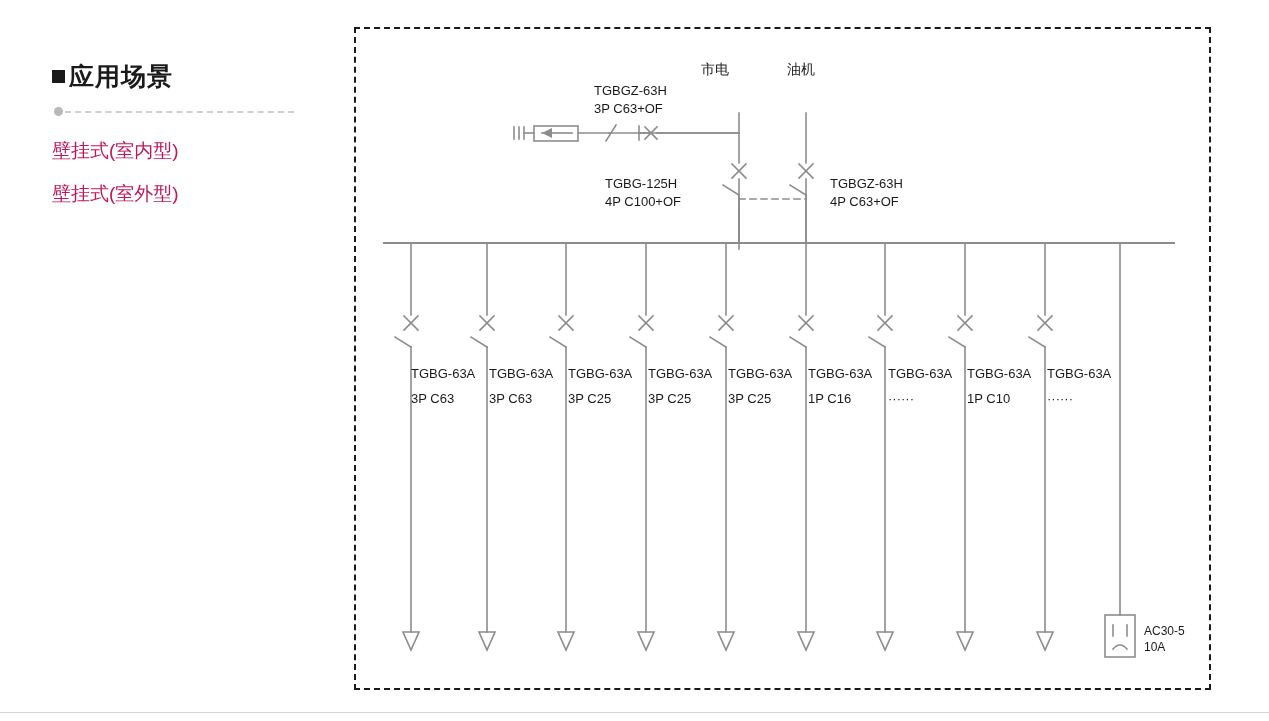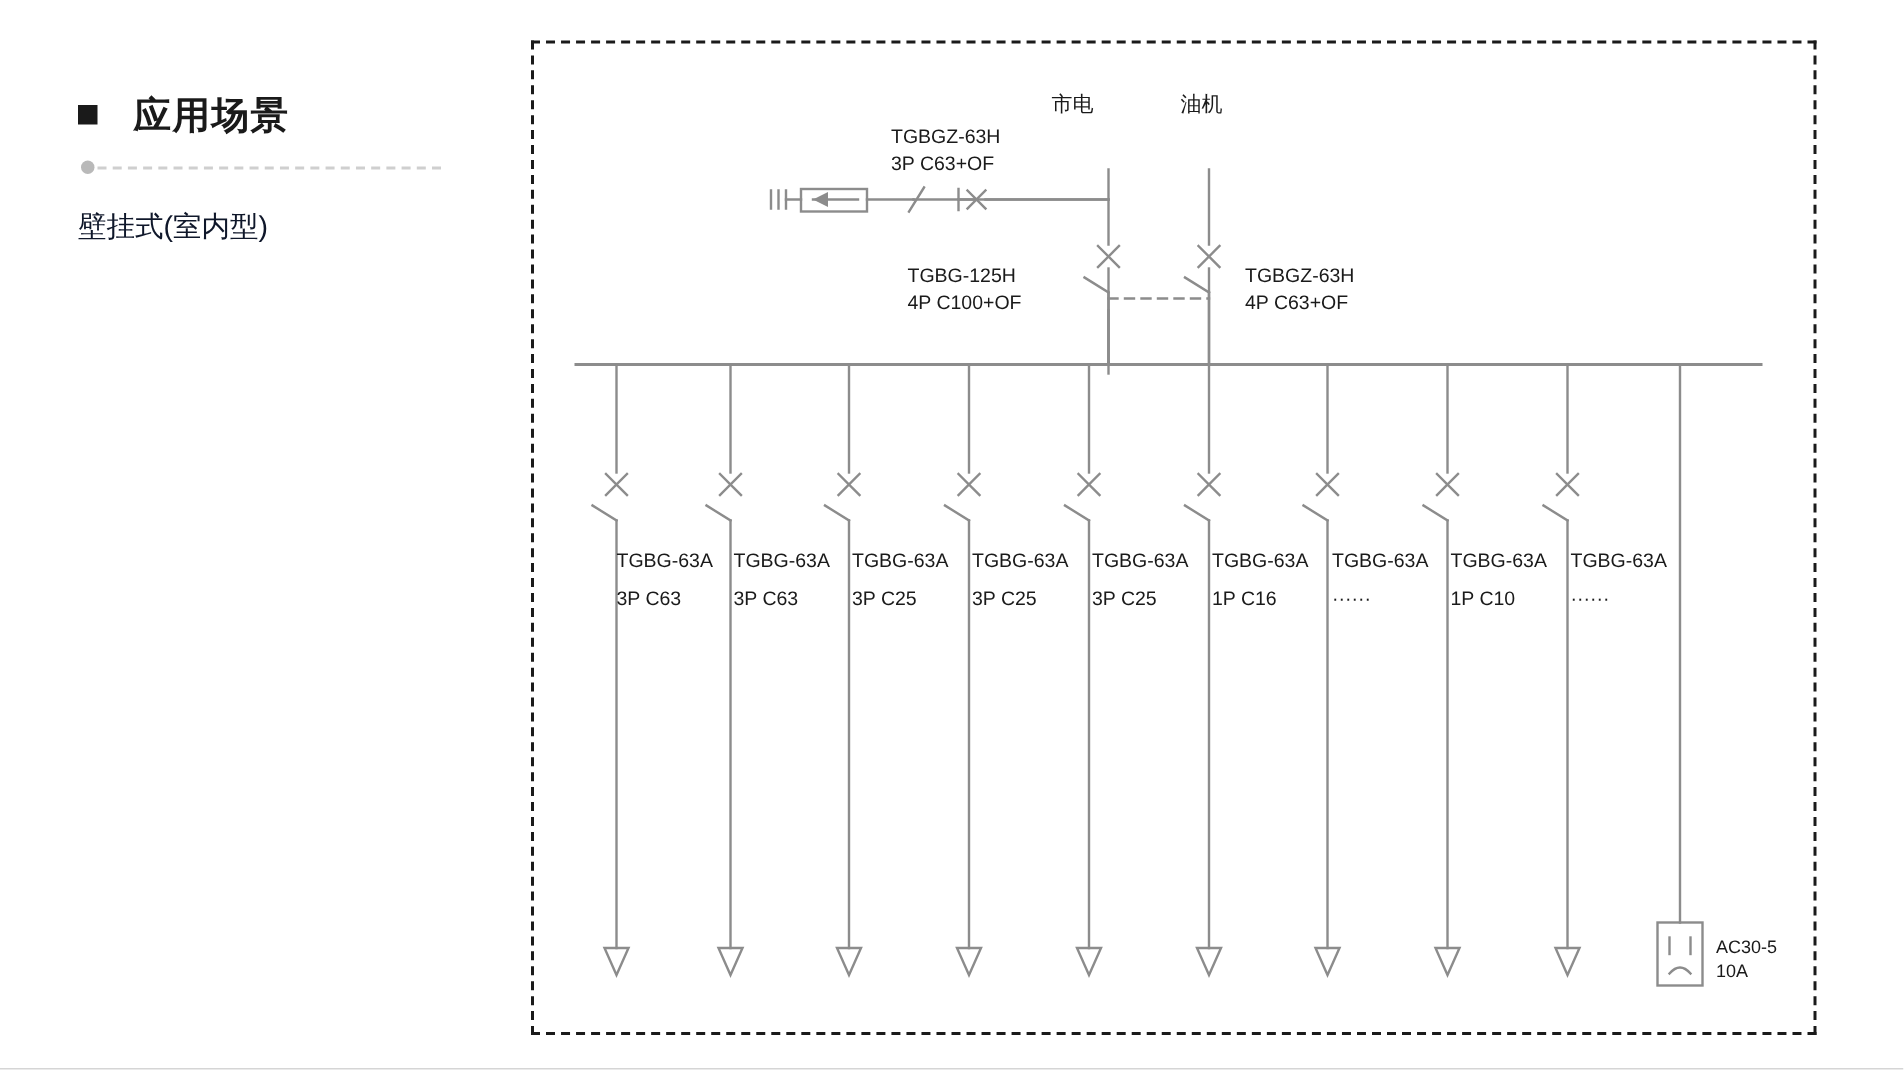--- a/index.html
+++ b/index.html
@@ -24,21 +24,21 @@
   
   .left-panel {
     position: absolute;
     left: 52px;
     top: 60px;
     width: 270px;
   }
   .heading-row {
     display: flex;
     align-items: center;
-    gap: 24px;
+    gap: 4px;
   }
   .heading-square {
     width: 13px;
     height: 13px;
     background: #1a1a1a;
     display: inline-block;
   }
   .heading-text {
     font-size: 25px;
     font-weight: bold;
@@ -60,21 +60,21 @@
     flex: none;
   }
   .divider-line {
     flex: 1;
     height: 0;
     border-top: 2px dashed #cfcfcf;
     margin-left: 2px;
   }
   .left-line {
     font-size: 19px;
-    color: #0f172a;
+    color: #be185d;
     margin-top: 17px;
   }
   .left-line.first { margin-top: 22px; }
 
   
   .diagram-frame {
     position: absolute;
     left: 354px;
     top: 27px;
     width: 857px;
@@ -122,20 +122,21 @@
   <div class="left-panel">
     <div class="heading-row">
       <span class="heading-square"></span>
       <span class="heading-text">应用场景</span>
     </div>
     <div class="divider-row">
       <span class="divider-dot"></span>
       <span class="divider-line"></span>
     </div>
     <div class="left-line first">壁挂式(室内型)</div>
+    <div class="left-line">壁挂式(室外型)</div>
   </div>
 
   <div class="diagram-frame"></div>
 
   <svg class="schematic" viewBox="0 0 857 663">
     <g stroke="#8c8c8c" stroke-width="1.6" fill="none" stroke-linecap="square">
 
       <line x1="385" y1="86" x2="385" y2="136"></line>
       <line x1="385" y1="152" x2="385" y2="215"></line>
       <line x1="385" y1="222" x2="385" y2="215"></line>

